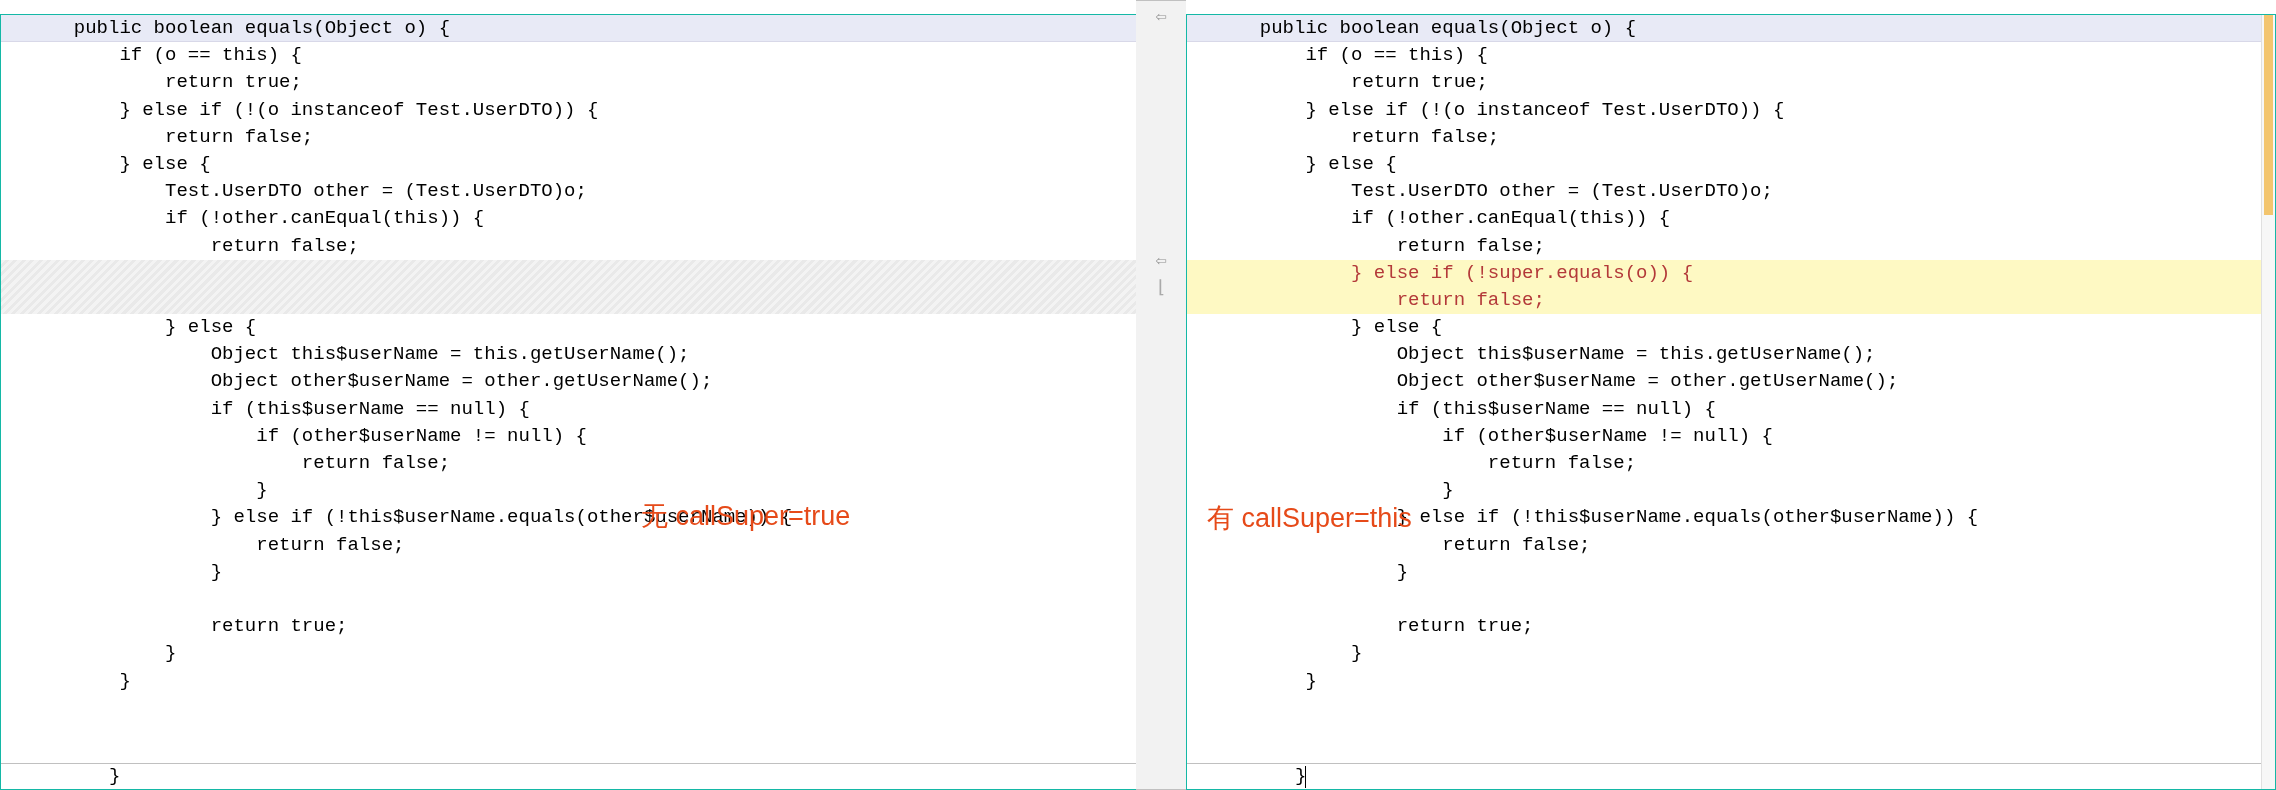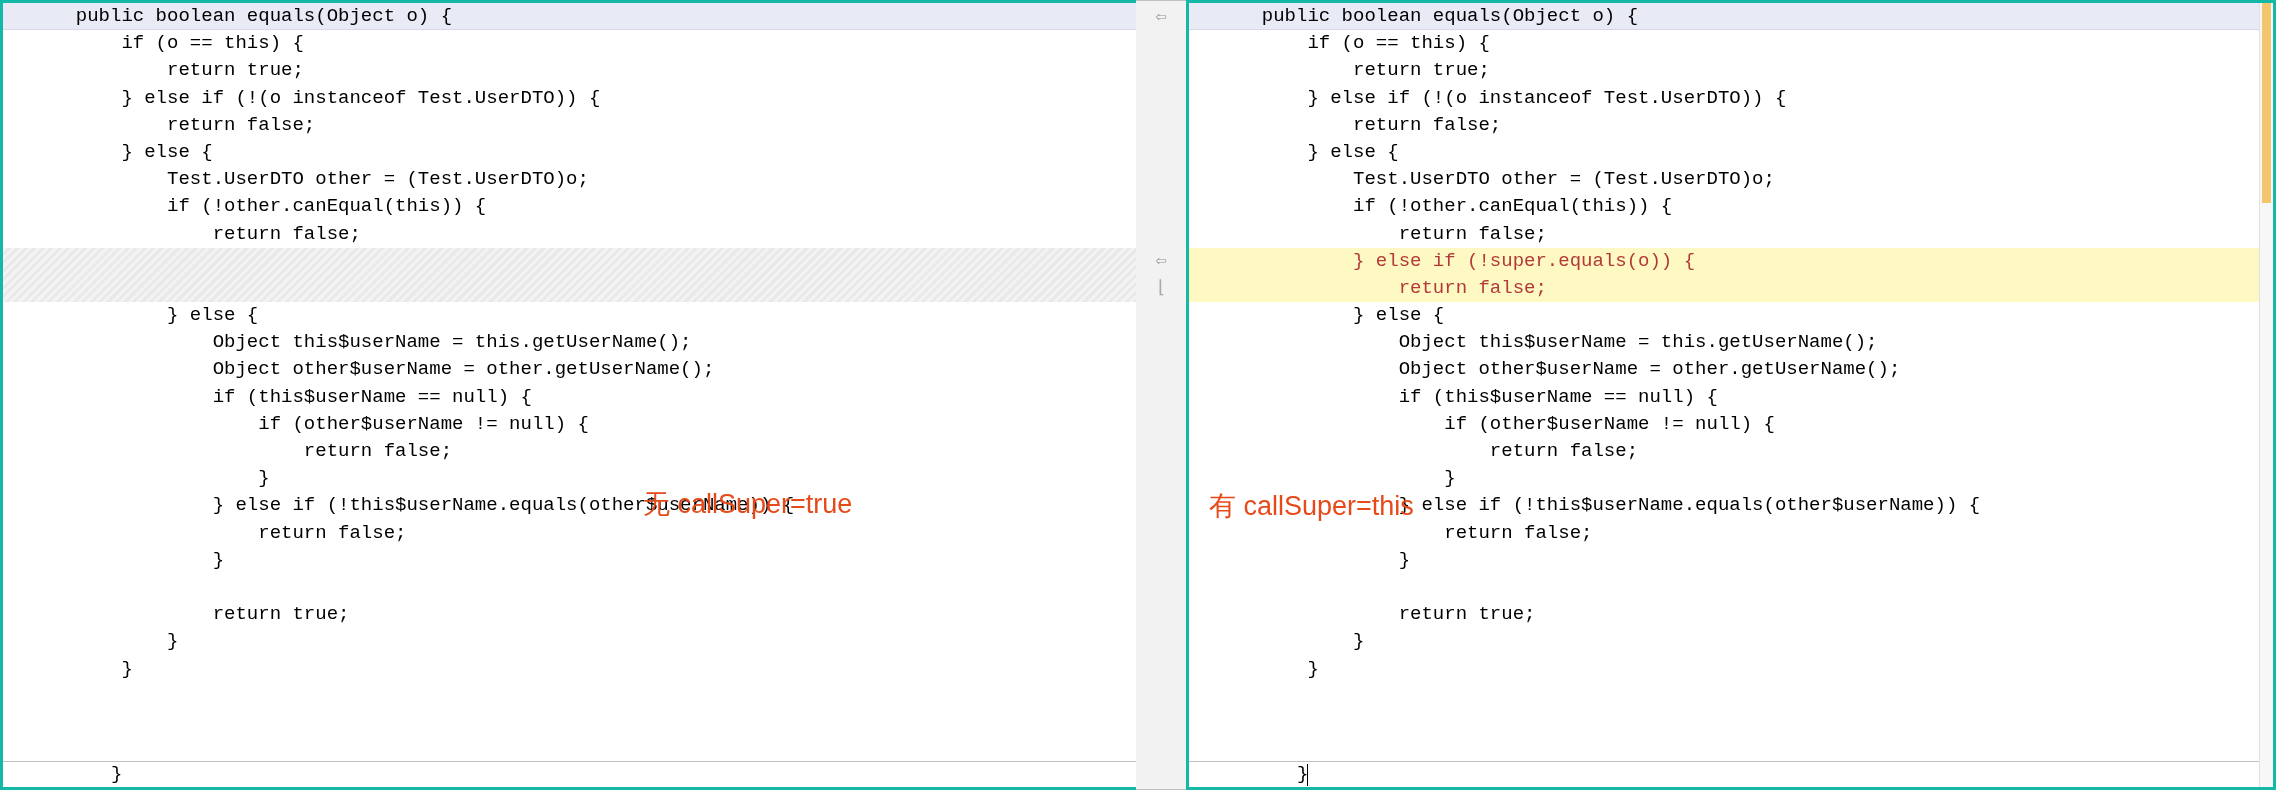--- a/index.html
+++ b/index.html
@@ -14,24 +14,25 @@
     background: #ffffff;
     color: #000000;
     width: 2276px;
     height: 790px;
     overflow: hidden;
     display: flex;
   }
   .pane {
     position: relative;
     overflow: hidden;
-    border: 3px solid #14b8a6;
+    border: 1px solid #14b8a6;
     background: #ffffff;
     display: flex;
     flex-direction: column;
+    margin-top: 14px;
   }
   .pane-left {
     width: 1136px;
     border-right: none;
   }
   .gutter-col {
     width: 50px;
     background: #f2f2f2;
     border-top: 1px solid #c0c0c0;
     border-bottom: 1px solid #c0c0c0;

